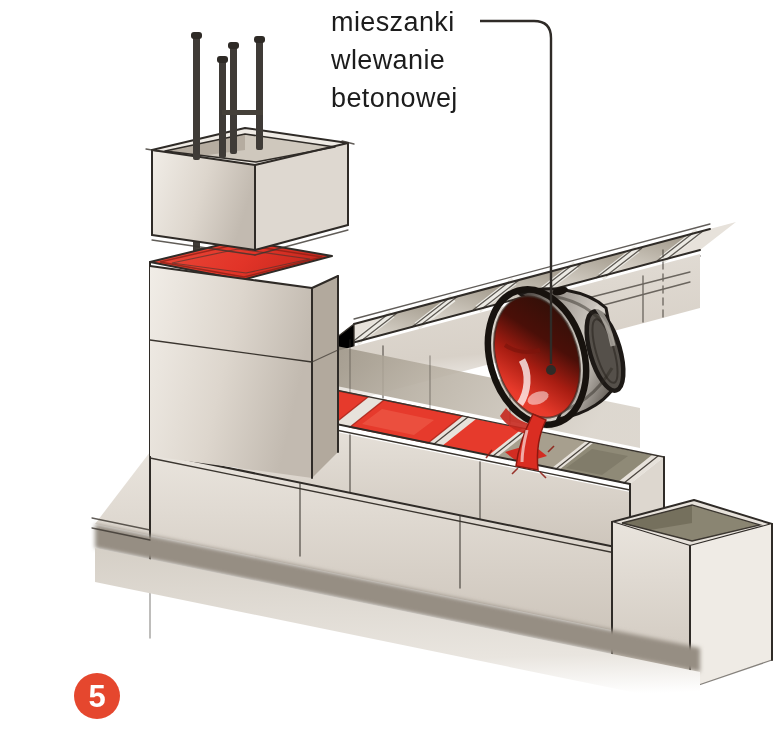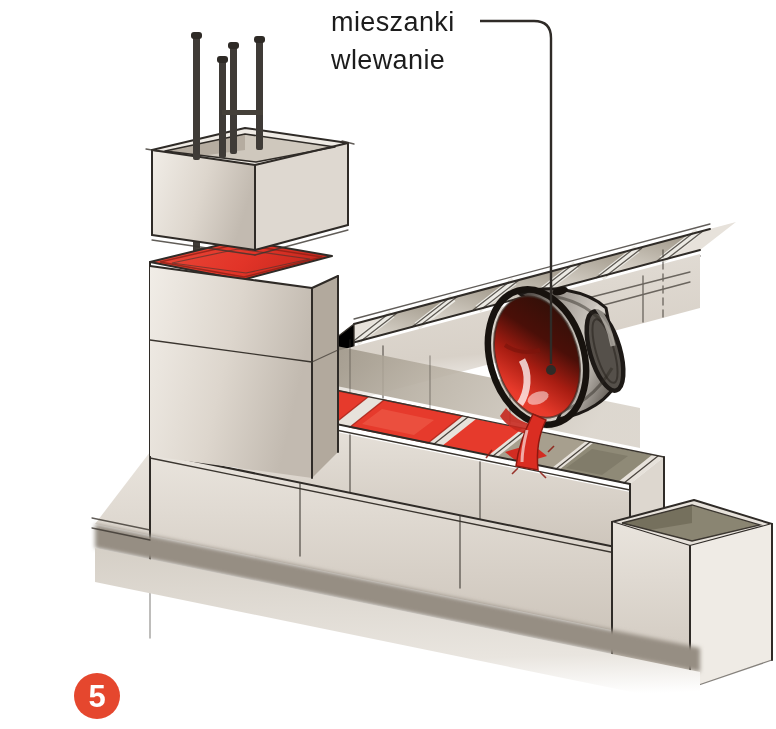--- a/index.html
+++ b/index.html
@@ -312,20 +312,21 @@
 
   <g stroke="#2f2b27">
     <path d="M480,21 H534 Q551,21 551,38 V364" fill="none" stroke-width="2.4"></path>
     <circle cx="551" cy="370" r="5" fill="#2f2b27" stroke="none"></circle>
   </g>
 </svg>
 
 <div class="annotation">
   <div>mieszanki</div>
   <div>wlewanie</div>
+  <div>betonowej</div>
 </div>
 
 <svg class="badge" viewBox="0 0 48 48">
   <circle cx="24" cy="24" r="23" fill="#e5472e"></circle>
   <text x="24" y="35" text-anchor="middle">5</text>
 </svg>
 
 </div>
 
 </body></html>

